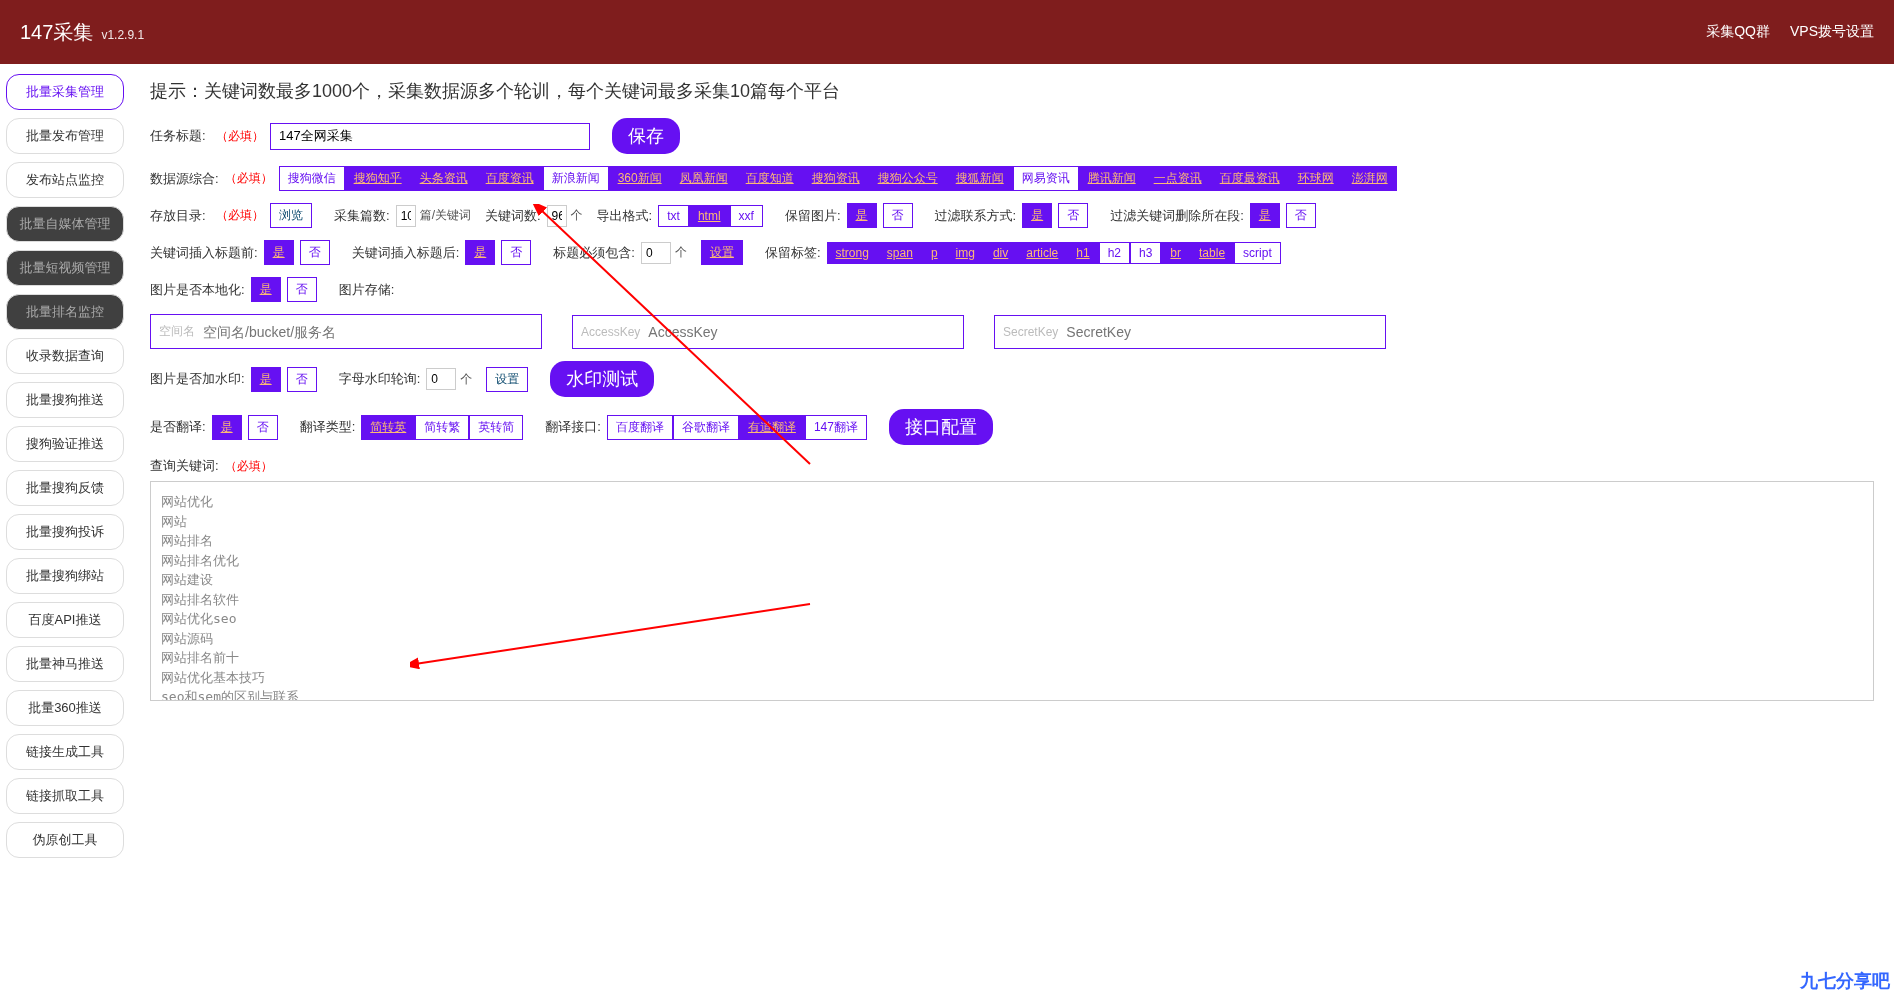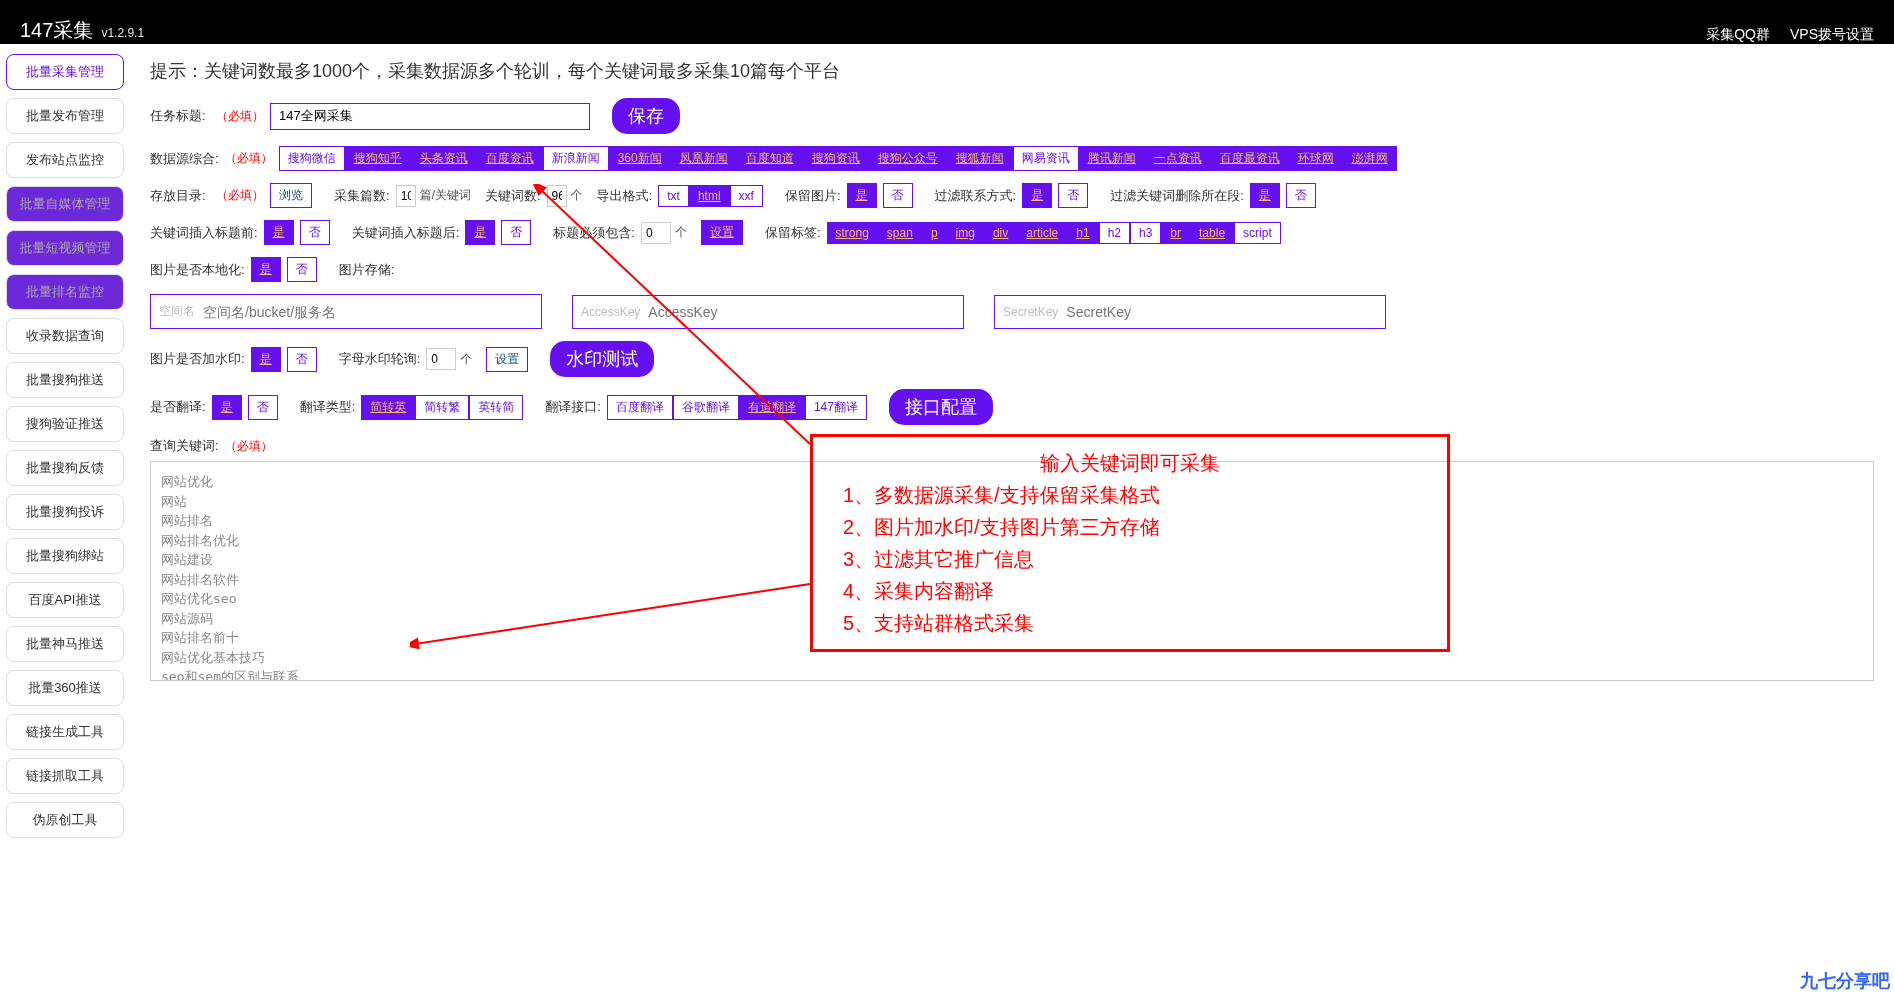--- a/index.html
+++ b/index.html
@@ -1,27 +1,27 @@
 <!DOCTYPE html>
 <html><head>
 <meta charset="utf-8">
 <style>
   * { box-sizing: border-box; margin: 0; padding: 0; }
   body { font-family: -apple-system, "Microsoft YaHei", sans-serif; font-size: 13px; color: #333; background: #fff; }
-  .header { background: #000000; color: #fff; height: 44px; display: flex; align-items: flex-end; justify-content: space-between; padding: 0 20px; }
+  .header { background: #7f1d1d; color: #fff; height: 64px; display: flex; align-items: center; justify-content: space-between; padding: 0 20px; }
   .header-left { display: flex; align-items: baseline; gap: 8px; }
   .header-title { font-size: 20px; font-weight: 500; }
   .header-version { font-size: 12px; opacity: 0.9; }
   .header-right { display: flex; gap: 20px; font-size: 14px; }
   .header-link { color: #fff; cursor: pointer; }
   .container { display: flex; }
   .sidebar { width: 130px; padding: 10px 6px; }
-  .sidebar-item { display: block; width: 100%; text-align: center; padding: 8px 4px; margin-bottom: 8px; border: 1px solid #ddd; border-radius: 8px; background: #fff; cursor: pointer; font-size: 13px; color: #333; }
+  .sidebar-item { display: block; width: 100%; text-align: center; padding: 8px 4px; margin-bottom: 8px; border: 1px solid #ddd; border-radius: 13px; background: #fff; cursor: pointer; font-size: 13px; color: #333; }
   .sidebar-item.active { color: #6610f2; border-color: #6610f2; }
-  .sidebar-item.disabled { color: #aaa; background: #6d28d9; cursor: not-allowed; }
+  .sidebar-item.disabled { color: #aaa; background: #404040; cursor: not-allowed; }
   .main { flex: 1; padding: 15px 20px 20px 20px; position: relative; }
   .hint { font-size: 18px; margin-bottom: 15px; }
   .row { display: flex; align-items: center; gap: 6px; margin-bottom: 12px; flex-wrap: wrap; }
   .label { font-size: 13px; min-width: 60px; }
   .req { color: #ff0000; font-size: 12px; }
   .text-input { border: 1px solid #6610f2; padding: 5px 8px; font-size: 13px; width: 320px; outline: none; }
   .num-input { border: 1px solid #ccc; padding: 3px 4px; font-size: 12px; width: 20px; text-align: left; outline: none; }
   .btn-primary { background: #6610f2; color: #fff; border: none; padding: 6px 16px; border-radius: 15px; cursor: pointer; font-size: 18px; }
   .tag { display: inline-block; padding: 3px 8px; font-size: 12px; border: 1px solid #6610f2; cursor: pointer; white-space: nowrap; }
   .tag.active { background: #6610f2; color: #fdba74; text-decoration: underline; }
@@ -210,30 +210,20 @@
 网站源码
 网站排名前十
 网站优化基本技巧
 seo和sem的区别与联系
 网站搭建
 网站排名查询
 网站优化培训
 seo是什么意思</textarea>
 
     
-    <div class="annotation-box" style="top:390px; left:680px; width:640px;">
-      <div class="annotation-text annotation-title">输入关键词即可采集</div>
-      <div id="annotation-lines">
-          <div class="annotation-text">1、多数据源采集/支持保留采集格式</div>
-          <div class="annotation-text">2、图片加水印/支持图片第三方存储</div>
-          <div class="annotation-text">3、过滤其它推广信息</div>
-          <div class="annotation-text">4、采集内容翻译</div>
-          <div class="annotation-text">5、支持站群格式采集</div>
-        </div>
-    </div>
 
     <svg class="arrow" style="top:140px; left:280px;" width="420" height="470">
       <defs>
           <marker id="ah" markerWidth="10" markerHeight="10" refX="2" refY="3" orient="auto">
             <path d="M0,0 L0,6 L8,3 z" fill="#ff0000"></path>
           </marker>
         </defs>
       <line x1="400" y1="260" x2="130" y2="5" stroke="#ff0000" stroke-width="2" marker-end="url(#ah)"></line>
       <line x1="400" y1="400" x2="5" y2="460" stroke="#ff0000" stroke-width="2" marker-end="url(#ah)"></line>
     </svg>

